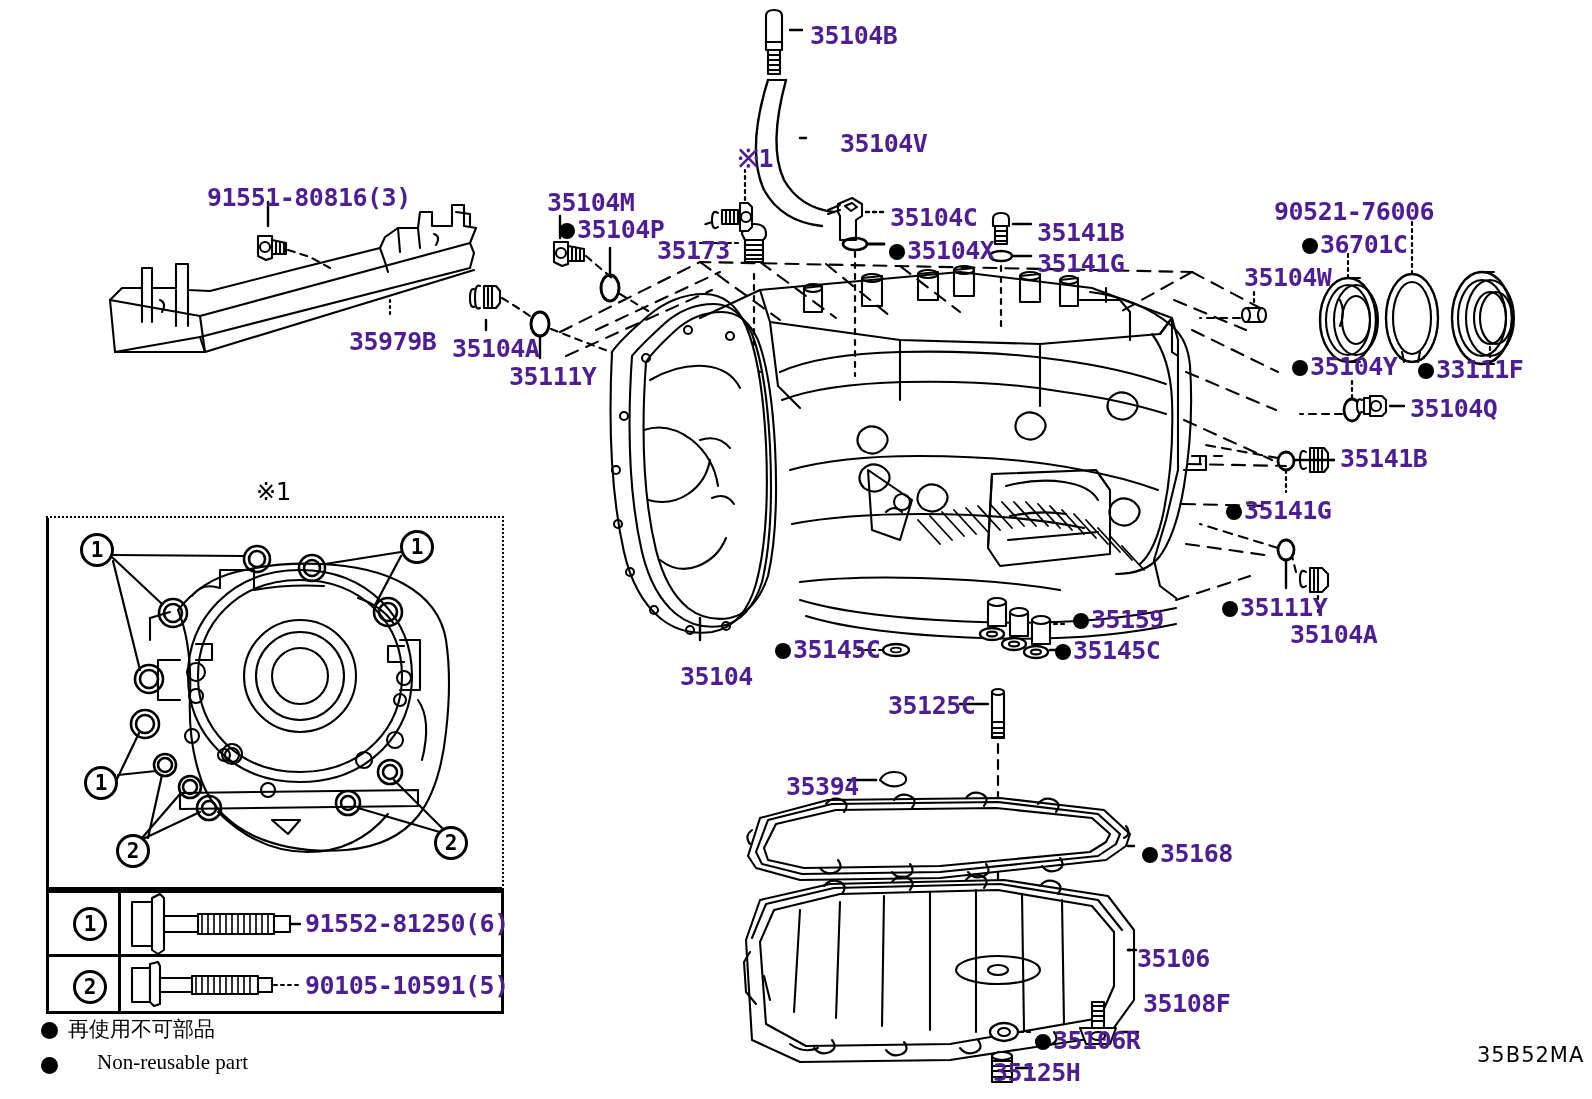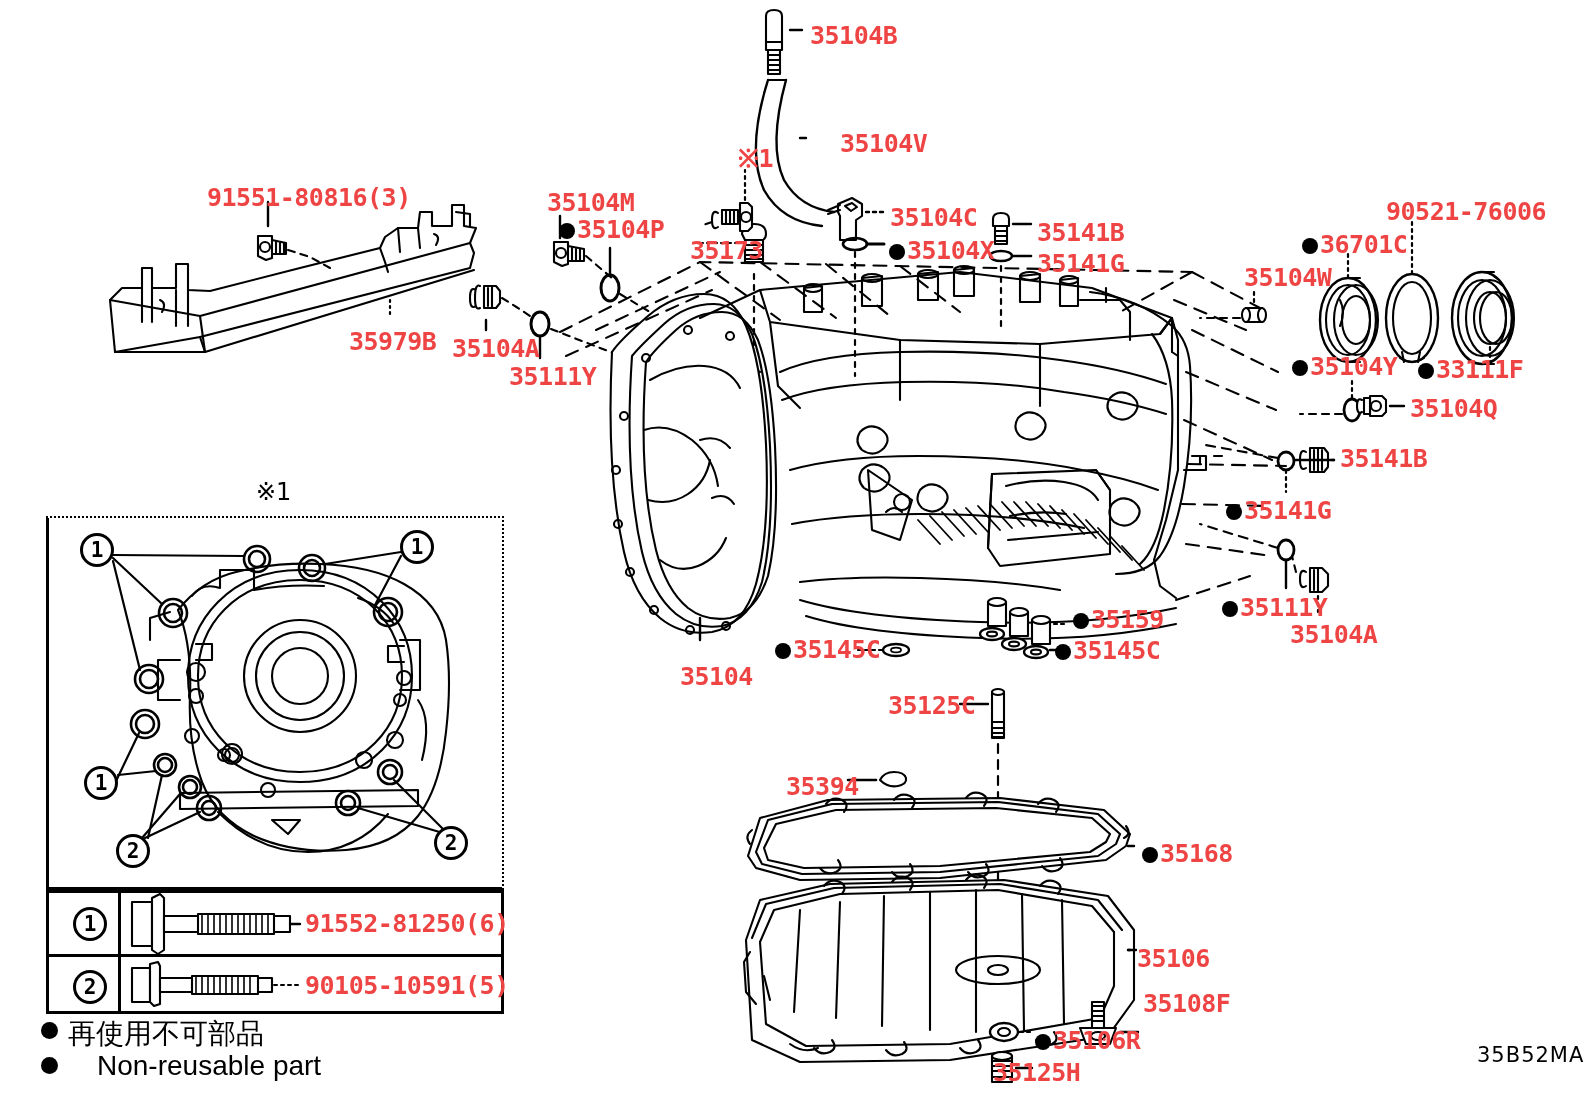--- a/index.html
+++ b/index.html
@@ -1,25 +1,25 @@
 <!DOCTYPE html>
 <html><head>
 <meta charset="utf-8">
 <style>
   html,body{margin:0;padding:0;background:#fff;}
   body{width:1592px;height:1099px;position:relative;overflow:hidden;
        font-family:"DejaVu Sans Mono","Liberation Mono",monospace;color:#000;}
   #stage{position:absolute;left:0;top:0;width:1592px;height:1099px;}
   svg.art{position:absolute;left:0;top:0;width:1592px;height:1099px;overflow:visible;}
   .lbl{position:absolute;white-space:nowrap;font-family:"DejaVu Sans Mono","Liberation Mono",monospace;
-       font-weight:700;font-size:25px;letter-spacing:-0.5px;line-height:1;color:#ef4444;}
+       font-weight:700;font-size:25px;letter-spacing:-0.5px;line-height:1;color:#4c1d95;}
   .bullet{display:inline-block;width:16px;height:16px;border-radius:50%;background:#000;
           vertical-align:-1px;margin-right:2px;}
-  .legend-txt{position:absolute;font-family:Liberation Sans, sans-serif;
-              font-weight:400;font-size:28px;color:#000;white-space:nowrap;text-align:center;}
+  .legend-txt{position:absolute;font-family:Liberation Serif, serif;
+              font-weight:400;font-size:21px;color:#000;white-space:nowrap;text-align:center;}
   .legend-dot{position:absolute;width:17px;height:17px;border-radius:50%;background:#000;}
   .code{position:absolute;font-family:"DejaVu Sans","Liberation Sans",sans-serif;
         font-size:21px;font-weight:400;letter-spacing:1px;color:#000;}
   .insetbox{position:absolute;border-left:3px solid #000;border-bottom:3px solid #000;
             border-top:2px dotted #000;border-right:2px dotted #000;box-sizing:border-box;}
   .tblbox{position:absolute;box-sizing:border-box;border:3px solid #000;}
   .star{position:absolute;font-family:"DejaVu Sans","Liberation Sans",sans-serif;
         font-size:24px;font-weight:400;}
   .circnum{position:absolute;width:34px;height:34px;border:3px solid #000;border-radius:50%;
            box-sizing:border-box;display:flex;align-items:center;justify-content:center;
@@ -563,28 +563,28 @@
 
   <div class="code" style="left:1477px;top:1043px;">35B52MA</div>
 
   <div id="labels">
       <div class="lbl" style="left: 207px; top: 185px;"><span>91551-80816(3)</span></div>
       <div class="lbl" style="left: 329px; top: 329px; margin-left: 20px;"><span>35979B</span></div>
       <div class="lbl" style="left: 519px; top: 190px; margin-left: 28px;"><span>35104M</span></div>
       <div class="lbl" style="left: 559px; top: 217px;"><span class="bullet"></span><span>35104P</span></div>
       <div class="lbl" style="left: 452px; top: 336px;"><span>35104A</span></div>
       <div class="lbl" style="left: 509px; top: 364px;"><span>35111Y</span></div>
-      <div class="lbl" style="left: 690px; top: 238px; text-align: right;"><span>35173</span></div>
+      <div class="lbl" style="left: 657px; top: 238px; text-align: right;"><span>35173</span></div>
       <div class="lbl" style="left: 810px; top: 23px;"><span>35104B</span></div>
       <div class="lbl" style="left: 812px; top: 131px; margin-left: 28px;"><span>35104V</span></div>
       <div class="lbl" style="left: 890px; top: 205px;"><span>35104C</span></div>
       <div class="lbl" style="left: 889px; top: 238px;"><span class="bullet"></span><span>35104X</span></div>
       <div class="lbl" style="left: 1037px; top: 220px;"><span>35141B</span></div>
       <div class="lbl" style="left: 1037px; top: 251px;"><span>35141G</span></div>
-      <div class="lbl" style="left: 1386px; top: 199px;"><span>90521-76006</span></div>
+      <div class="lbl" style="left: 1274px; top: 199px;"><span>90521-76006</span></div>
       <div class="lbl" style="left: 1302px; top: 232px;"><span class="bullet"></span><span>36701C</span></div>
       <div class="lbl" style="left: 1244px; top: 265px;"><span>35104W</span></div>
       <div class="lbl" style="left: 1292px; top: 354px;"><span class="bullet"></span><span>35104Y</span></div>
       <div class="lbl" style="left: 1418px; top: 357px;"><span class="bullet"></span><span>33111F</span></div>
       <div class="lbl" style="left: 1410px; top: 396px;"><span>35104Q</span></div>
       <div class="lbl" style="left: 1340px; top: 446px;"><span>35141B</span></div>
       <div class="lbl" style="left: 1226px; top: 498px;"><span class="bullet"></span><span>35141G</span></div>
       <div class="lbl" style="left: 1222px; top: 595px;"><span class="bullet"></span><span>35111Y</span></div>
       <div class="lbl" style="left: 1290px; top: 622px;"><span>35104A</span></div>
       <div class="lbl" style="left: 680px; top: 664px;"><span>35104</span></div>

